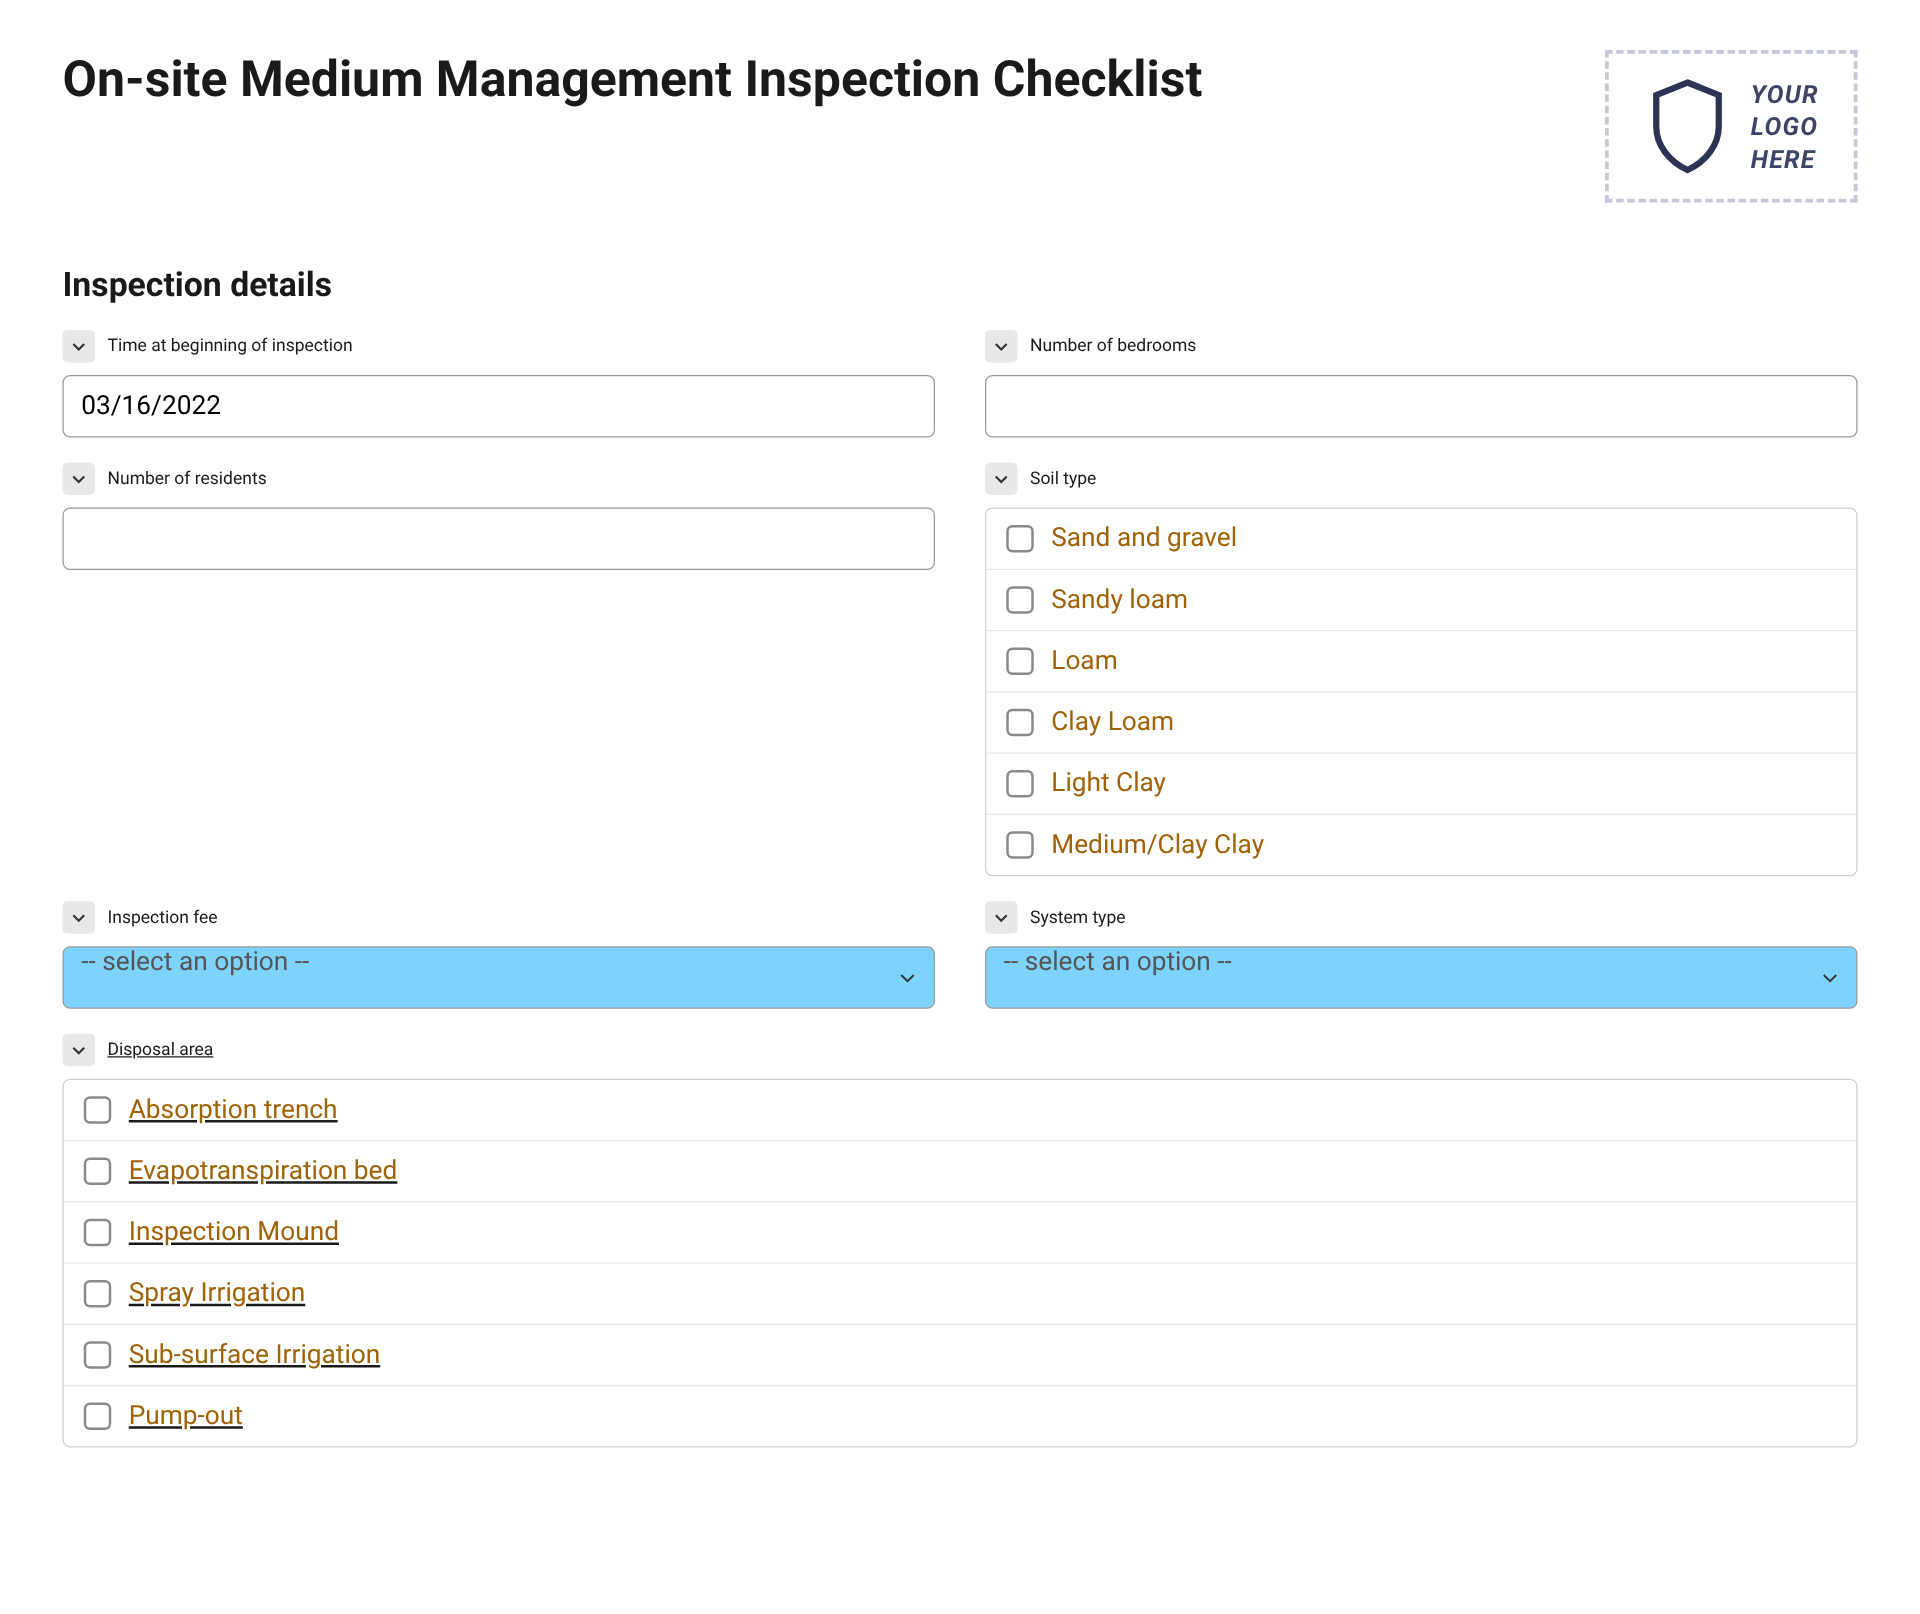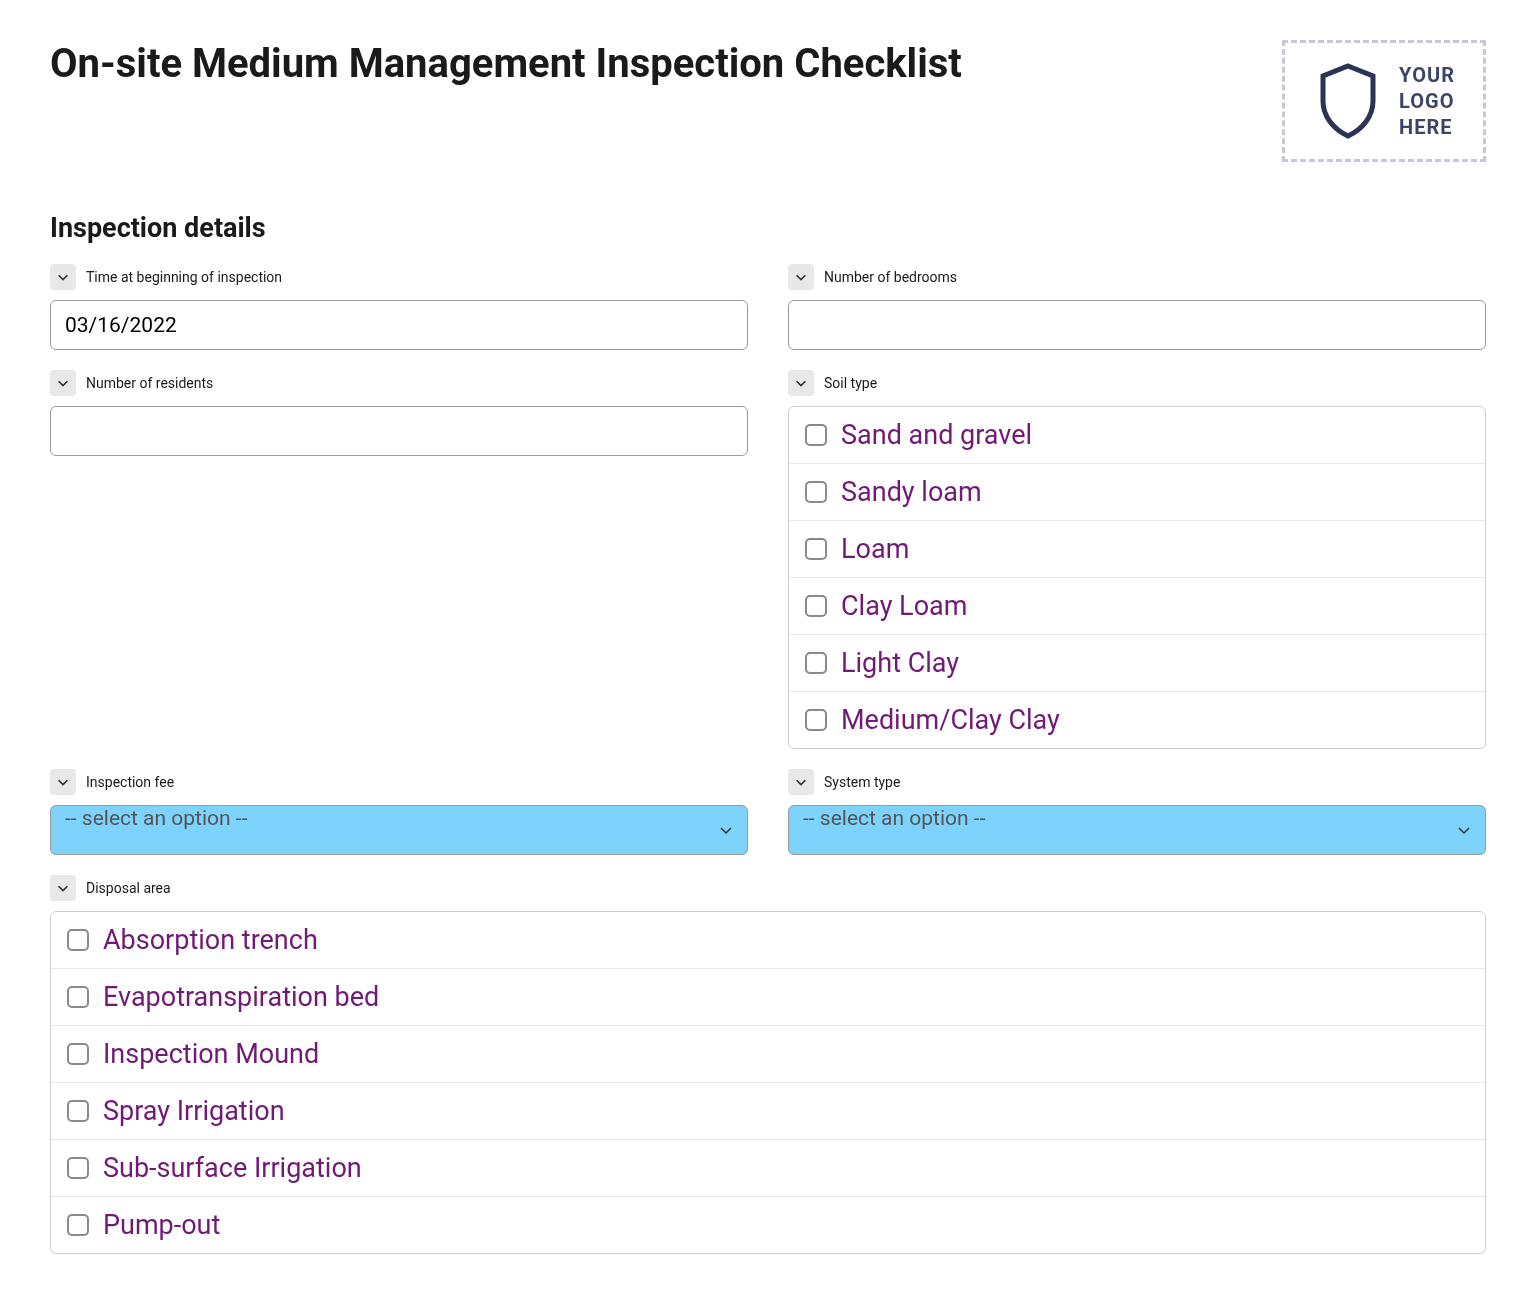--- a/index.html
+++ b/index.html
@@ -32,37 +32,39 @@
     .logo-shield {
       width: 70px;
       height: 80px;
     }
     .logo-text {
       color: #3d4466;
       font-weight: 700;
       font-size: 20px;
       letter-spacing: 1px;
       line-height: 1.3;
+      font-style: italic;
     }
     .section-title {
       font-size: 27px;
       font-weight: 700;
       margin-bottom: 20px;
     }
     .form-grid {
       display: grid;
       grid-template-columns: 1fr 1fr;
       gap: 20px 40px;
     }
     .form-field {
       display: flex;
       flex-direction: column;
     }
     .form-field.full-width {
       grid-column: 1 / -1;
+      text-decoration: underline;
     }
     .field-label-row {
       display: flex;
       align-items: center;
       gap: 10px;
       margin-bottom: 10px;
     }
     .chevron-btn {
       width: 26px;
       height: 26px;
@@ -133,22 +135,22 @@
     }
     .checkbox {
       width: 22px;
       height: 22px;
       border: 2px solid #8a8a8a;
       border-radius: 5px;
       flex-shrink: 0;
       background: #fff;
     }
     .checklist-label {
-      font-size: 27px;
-      color: #701a75;
+      font-size: 21px;
+      color: #a16207;
     }
     .left-col-start { grid-column: 1; }
     .right-col-start { grid-column: 2; }
   </style>
 </head>
 <body>
 
 <div class="header">
   <h1 class="page-title">On-site Medium Management Inspection Checklist</h1>
   <div class="logo-placeholder">

